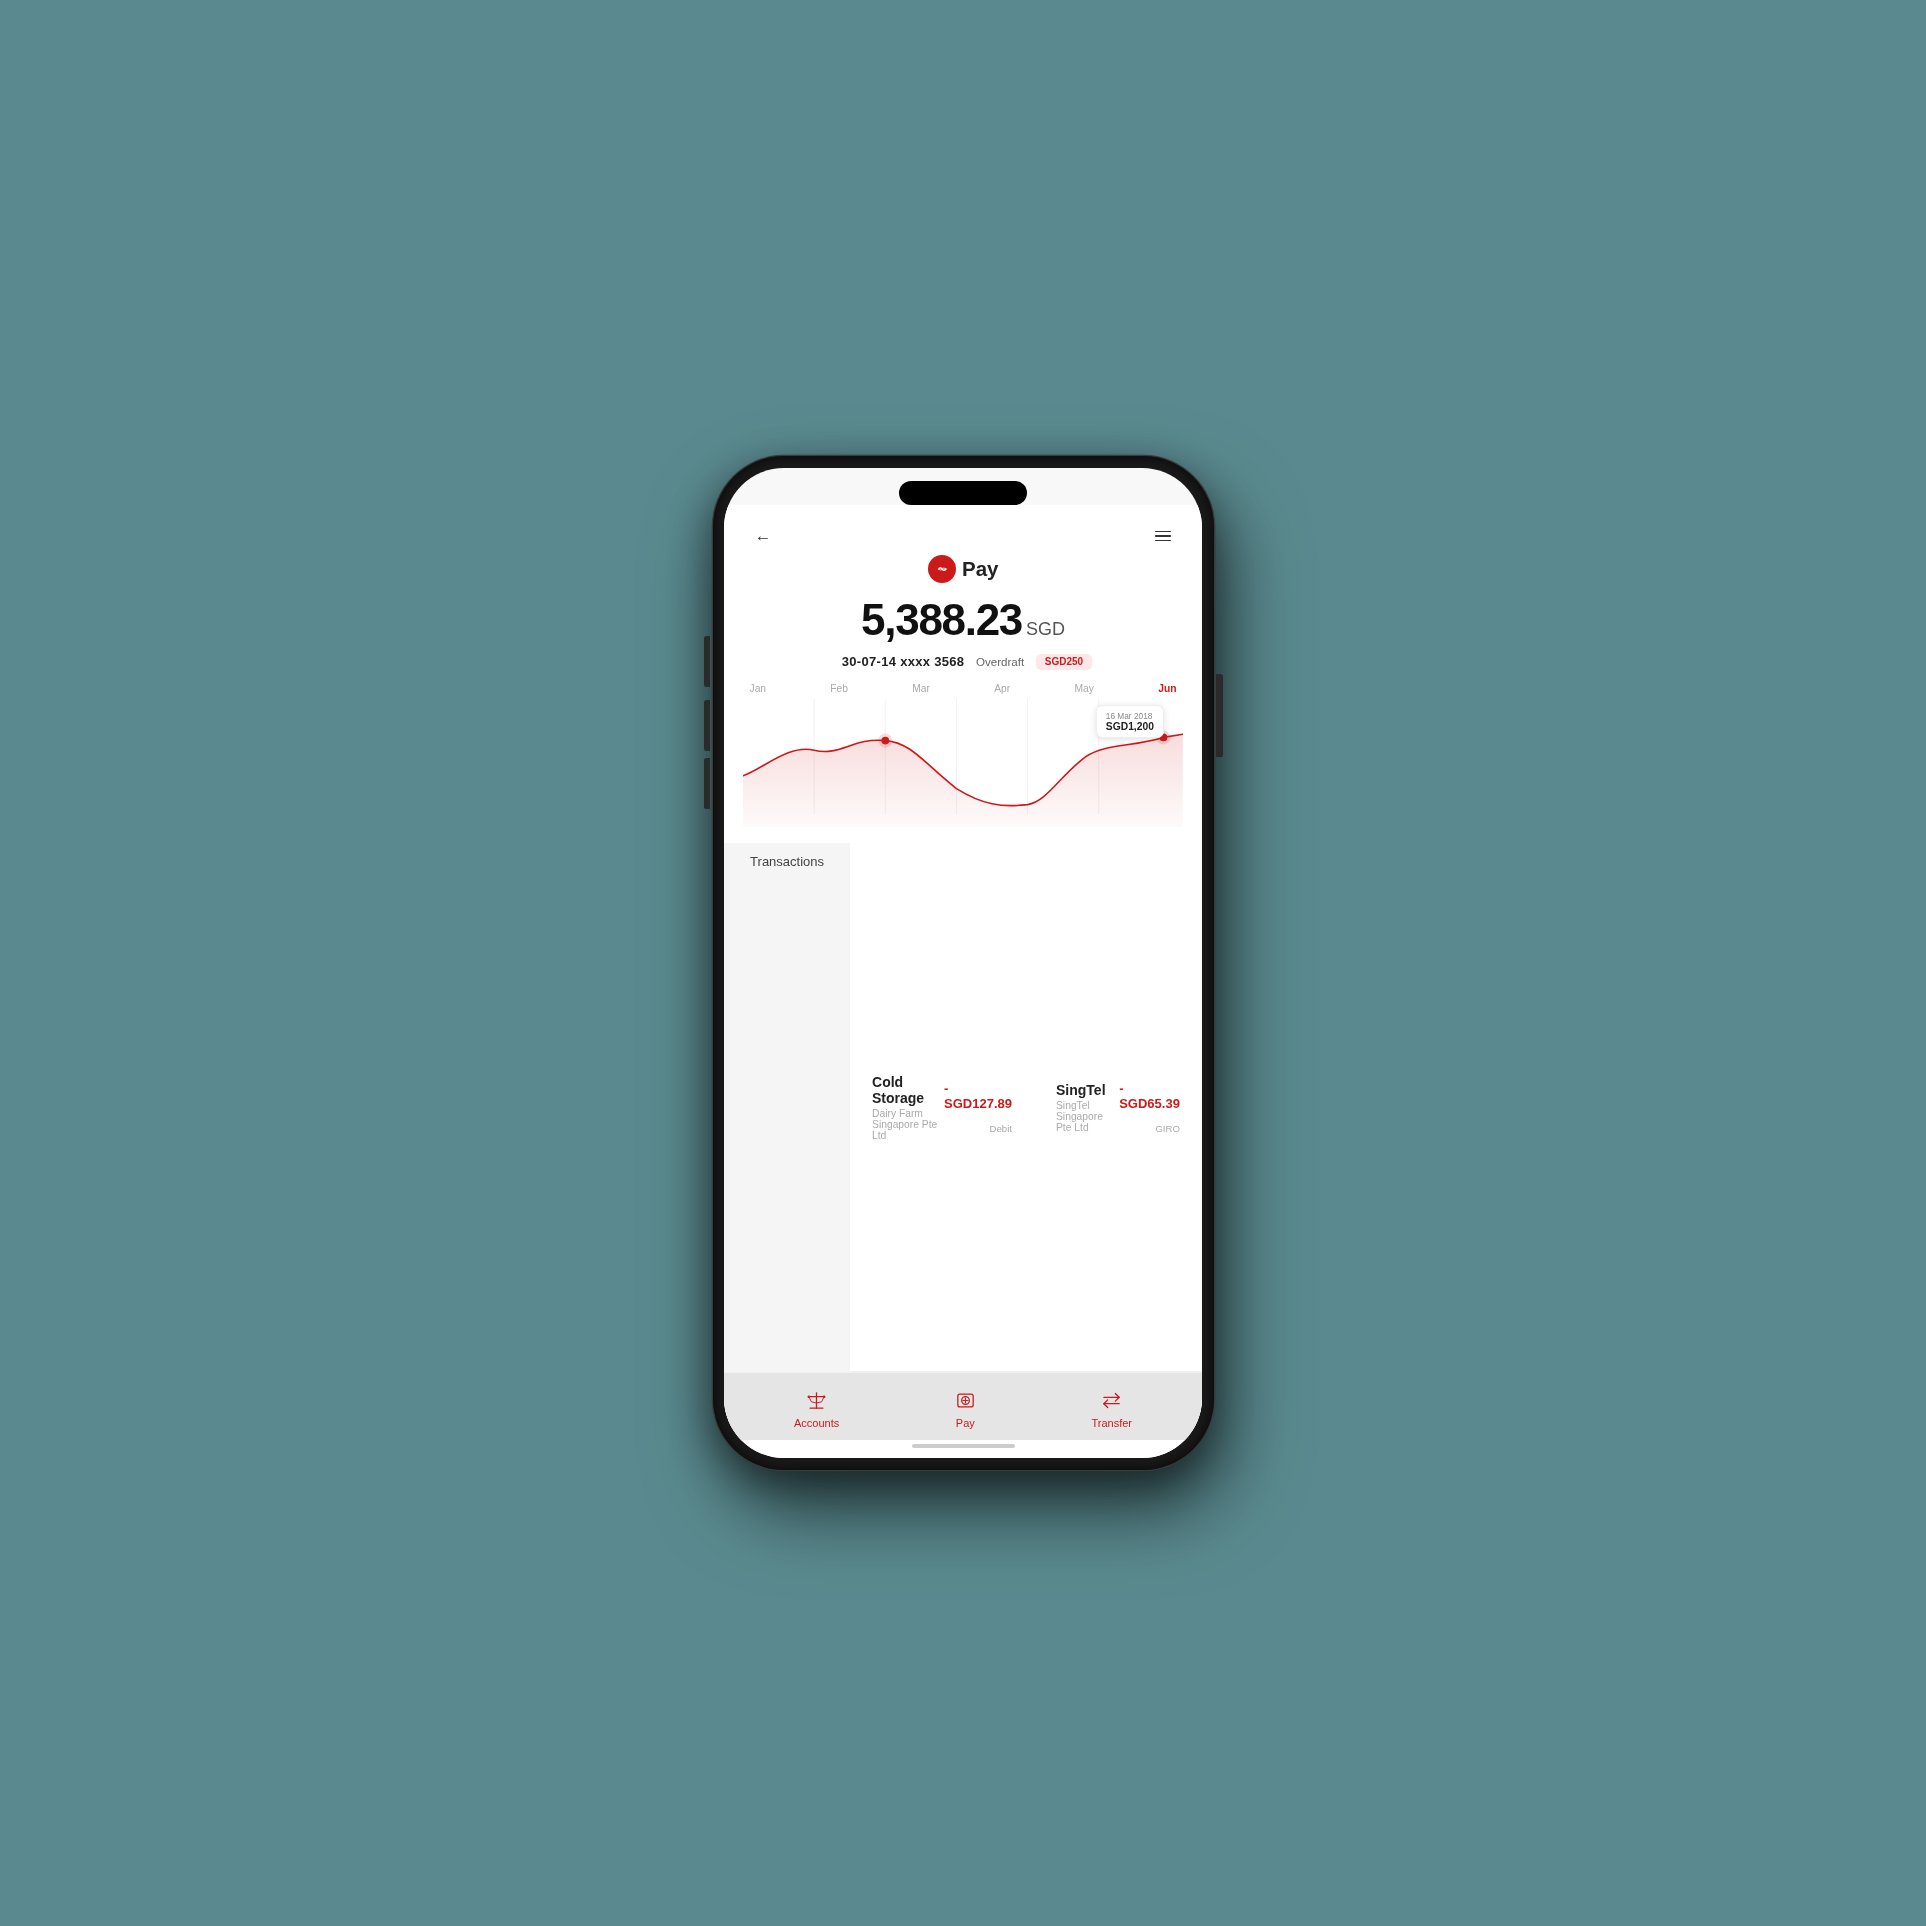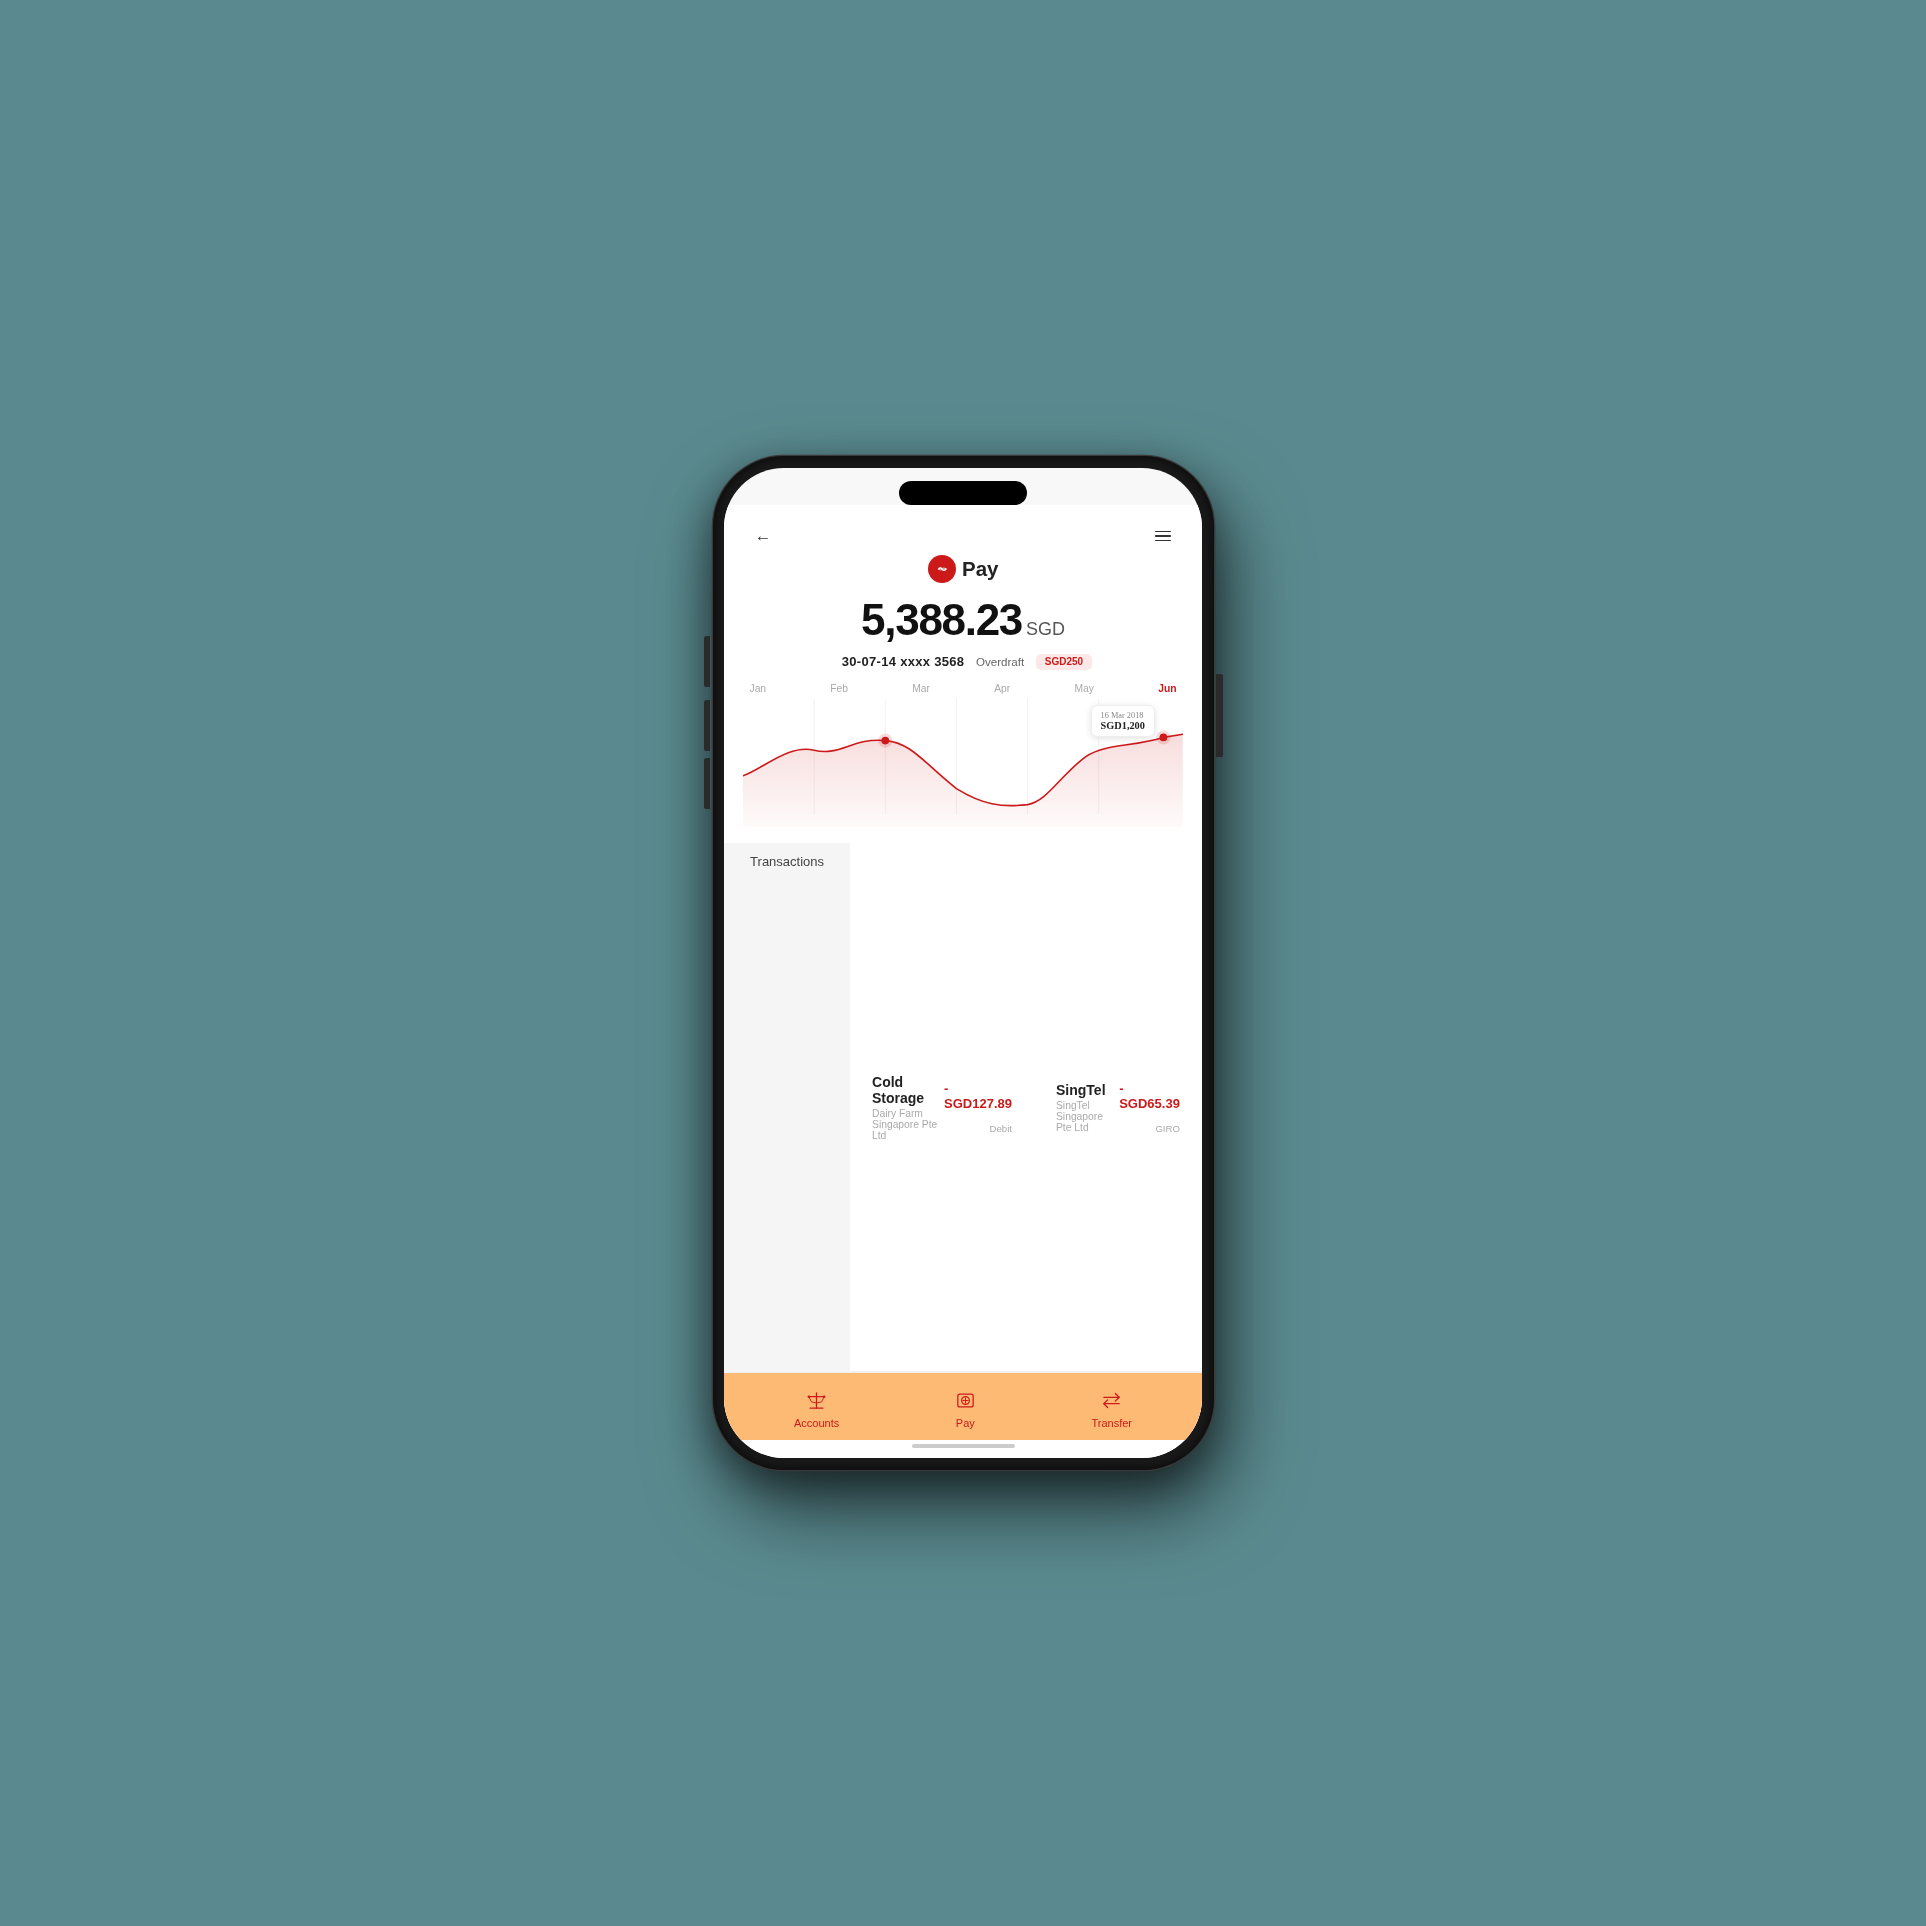--- a/index.html
+++ b/index.html
@@ -229,29 +229,28 @@
 
     .chart-svg-container {
       width: 100%;
       height: 128px;
       position: relative;
     }
 
     
     .chart-tooltip {
       position: absolute;
-      right: 28px;
+      right: 19px;
       top: 6.4px;
       background: #fff;
       border: 0.6px solid #eee;
       border-radius: 6.4px;
       padding: 5.1px 9px;
       box-shadow: 0 1.3px 7.7px rgba(0,0,0,0.12);
       z-index: 10;
-      font-family: Liberation Serif, serif;
     }
 
     .tooltip-date {
       font-size: 8.3px;
       color: #888;
     }
 
     .tooltip-amount {
       font-size: 10.3px;
       font-weight: 700;
@@ -316,21 +315,21 @@
       color: #aaa;
       margin-top: 12px;
     }
 
     
     .bottom-nav {
       display: flex;
       align-items: center;
       justify-content: space-around;
       padding: 10.3px 13px 6.4px;
-      background: #fdba74;
+      background: #e5e5e5;
       border-top: 0.6px solid #f0f0f0;
       flex-shrink: 0;
     }
 
     .nav-item {
       display: flex;
       flex-direction: column;
       align-items: center;
       gap: 3.9px;
       cursor: pointer;

